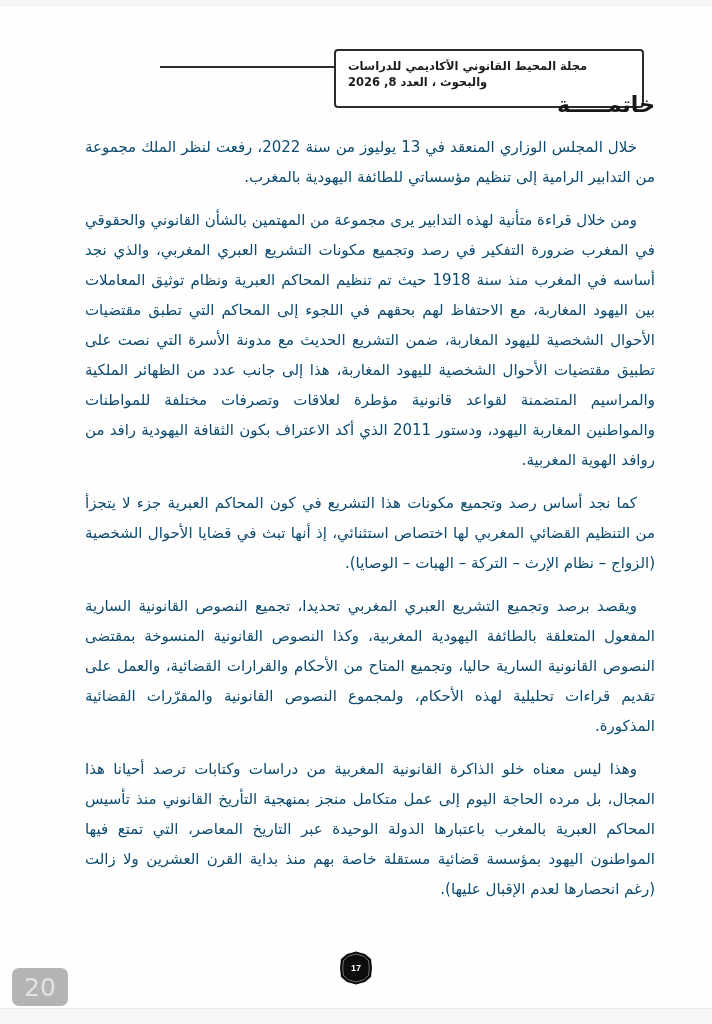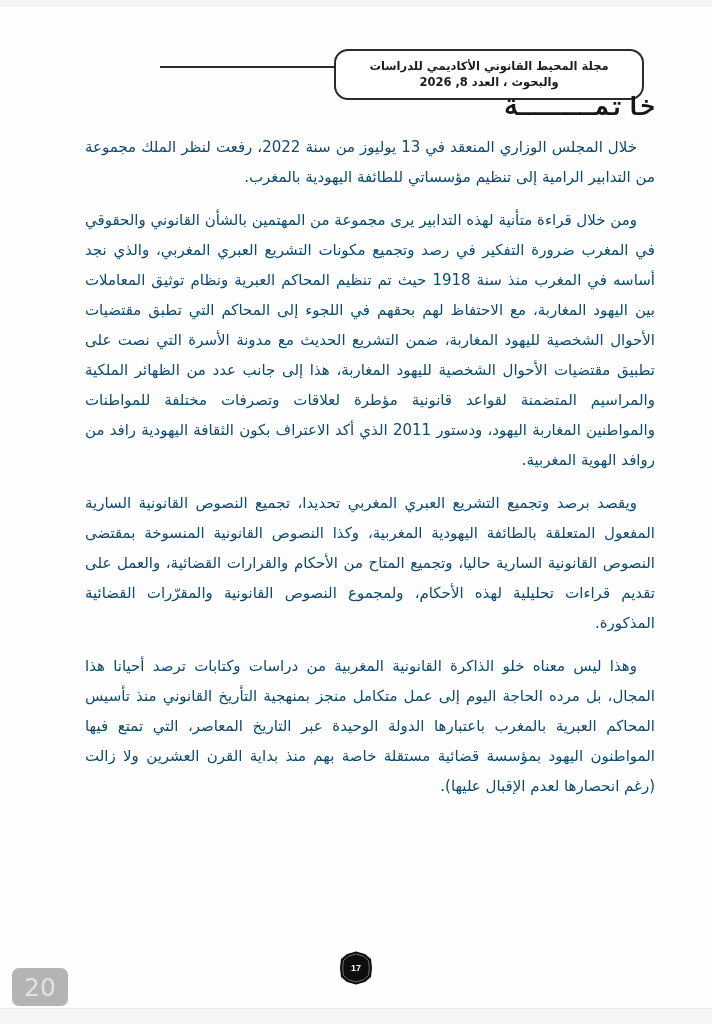--- a/index.html
+++ b/index.html
@@ -10,37 +10,37 @@
   }
   .page{position:absolute;inset:0;background:#fefefe;}
   .edge-strip{position:absolute;left:0;right:0;background:#f6f6f6;}
   .edge-strip.top{top:0;height:5px;border-bottom:1px solid #efefef;}
   .edge-strip.bottom{top:1008px;bottom:0;border-top:1px solid #ececec;}
 
   
   .journal-badge{
     position:absolute;top:49px;right:68px;
     min-width:270px;max-width:310px;
-    border:2px solid #2b2b2b;border-radius:14px;
-    padding:7px 12px 8px 12px;
-    direction:rtl;text-align:center;
+    border:2px solid #2b2b2b;border-radius:4px;
+    padding:7px 12px 16px 12px;
+    direction:rtl;text-align:left;
     font-size:11.5px;font-weight:bold;color:#1c1c1c;
     background:#fff;box-sizing:border-box;line-height:1.4;
   }
   .header-rule{
     position:absolute;top:66px;left:160px;width:186px;height:2px;
     background:#2b2b2b;
   }
 
   
   .conclusion-heading{
     position:absolute;top:92px;right:57px;
     direction:rtl;
-    font-size:25px;font-weight:bold;color:#161616;
-    margin:0;letter-spacing:0;font-family:Liberation Mono, monospace;
+    font-size:22px;font-weight:bold;color:#161616;
+    margin:0;letter-spacing:0;
   }
 
   
   .body-text{
     position:absolute;top:132px;right:57px;left:85px;
     direction:rtl;
     color:#0c4a6e;
     font-size:15px;line-height:30px;
     text-align:justify;text-align-last:start;
   }
@@ -78,20 +78,21 @@
   <div class="header-rule"></div>
   <div class="journal-badge">
     <span>مجلة المحيط القانوني الأكاديمي للدراسات والبحوث ، العدد 8, 2026</span>
   </div>
 
   <h1 class="conclusion-heading">خاتمـــــة</h1>
 
   <div class="body-text">
     <p>خلال المجلس الوزاري المنعقد في 13 يوليوز من سنة 2022، رفعت لنظر الملك مجموعة من التدابير الرامية إلى تنظيم مؤسساتي للطائفة اليهودية بالمغرب.</p>
     <p>ومن خلال قراءة متأنية لهذه التدابير يرى مجموعة من المهتمين بالشأن القانوني والحقوقي في المغرب ضرورة التفكير في رصد وتجميع مكونات التشريع العبري المغربي، والذي نجد أساسه في المغرب منذ سنة 1918 حيث تم تنظيم المحاكم العبرية ونظام توثيق المعاملات بين اليهود المغاربة، مع الاحتفاظ لهم بحقهم في اللجوء إلى المحاكم التي تطبق مقتضيات الأحوال الشخصية لليهود المغاربة، ضمن التشريع الحديث مع مدونة الأسرة التي نصت على تطبيق مقتضيات الأحوال الشخصية لليهود المغاربة، هذا إلى جانب عدد من الظهائر الملكية والمراسيم المتضمنة لقواعد قانونية مؤطرة لعلاقات وتصرفات مختلفة للمواطنات والمواطنين المغاربة اليهود، ودستور 2011 الذي أكد الاعتراف بكون الثقافة اليهودية رافد من روافد الهوية المغربية.</p>
+    <p>كما نجد أساس رصد وتجميع مكونات هذا التشريع في كون المحاكم العبرية جزء لا يتجزأ من التنظيم القضائي المغربي لها اختصاص استثنائي، إذ أنها تبث في قضايا الأحوال الشخصية (الزواج – نظام الإرث – التركة – الهبات – الوصايا).</p>
     <p>ويقصد برصد وتجميع التشريع العبري المغربي تحديدا، تجميع النصوص القانونية السارية المفعول المتعلقة بالطائفة اليهودية المغربية، وكذا النصوص القانونية المنسوخة بمقتضى النصوص القانونية السارية حاليا، وتجميع المتاح من الأحكام والقرارات القضائية، والعمل على تقديم قراءات تحليلية لهذه الأحكام، ولمجموع النصوص القانونية والمقرّرات القضائية المذكورة.</p>
     <p>وهذا ليس معناه خلو الذاكرة القانونية المغربية من دراسات وكتابات ترصد أحيانا هذا المجال، بل مرده الحاجة اليوم إلى عمل متكامل منجز بمنهجية التأريخ القانوني منذ تأسيس المحاكم العبرية بالمغرب باعتبارها الدولة الوحيدة عبر التاريخ المعاصر، التي تمتع فيها المواطنون اليهود بمؤسسة قضائية مستقلة خاصة بهم منذ بداية القرن العشرين ولا زالت (رغم انحصارها لعدم الإقبال عليها).</p>
   </div>
 
   <div class="footer-shield">
     <svg viewBox="0 0 36 34" width="36" height="34" aria-hidden="true">
       <path d="M18 0.5 L27 3 L33 8 L34 17 L33 26 L27 31 L18 33.5 L9 31 L3 26 L2 17 L3 8 L9 3 Z" fill="#0d0d0d"></path>
       <path d="M18 3 L25.5 5.2 L30.5 9.5 L31.3 17 L30.5 24.5 L25.5 28.8 L18 31 L10.5 28.8 L5.5 24.5 L4.7 17 L5.5 9.5 L10.5 5.2 Z" fill="none" stroke="#6f6f6f" stroke-width="1"></path>
     </svg>
     <span class="shield-num">17</span>

